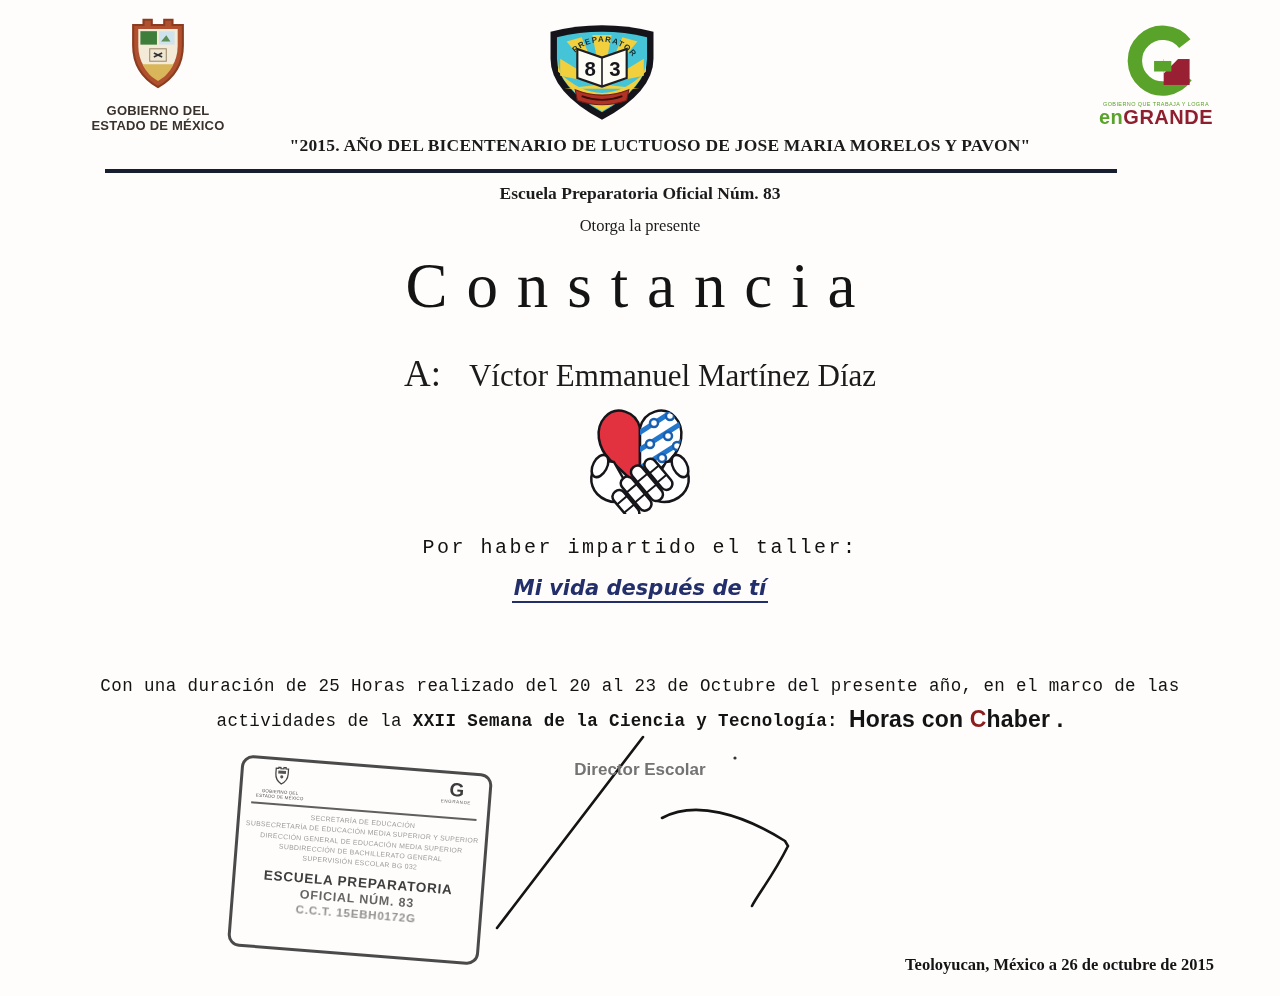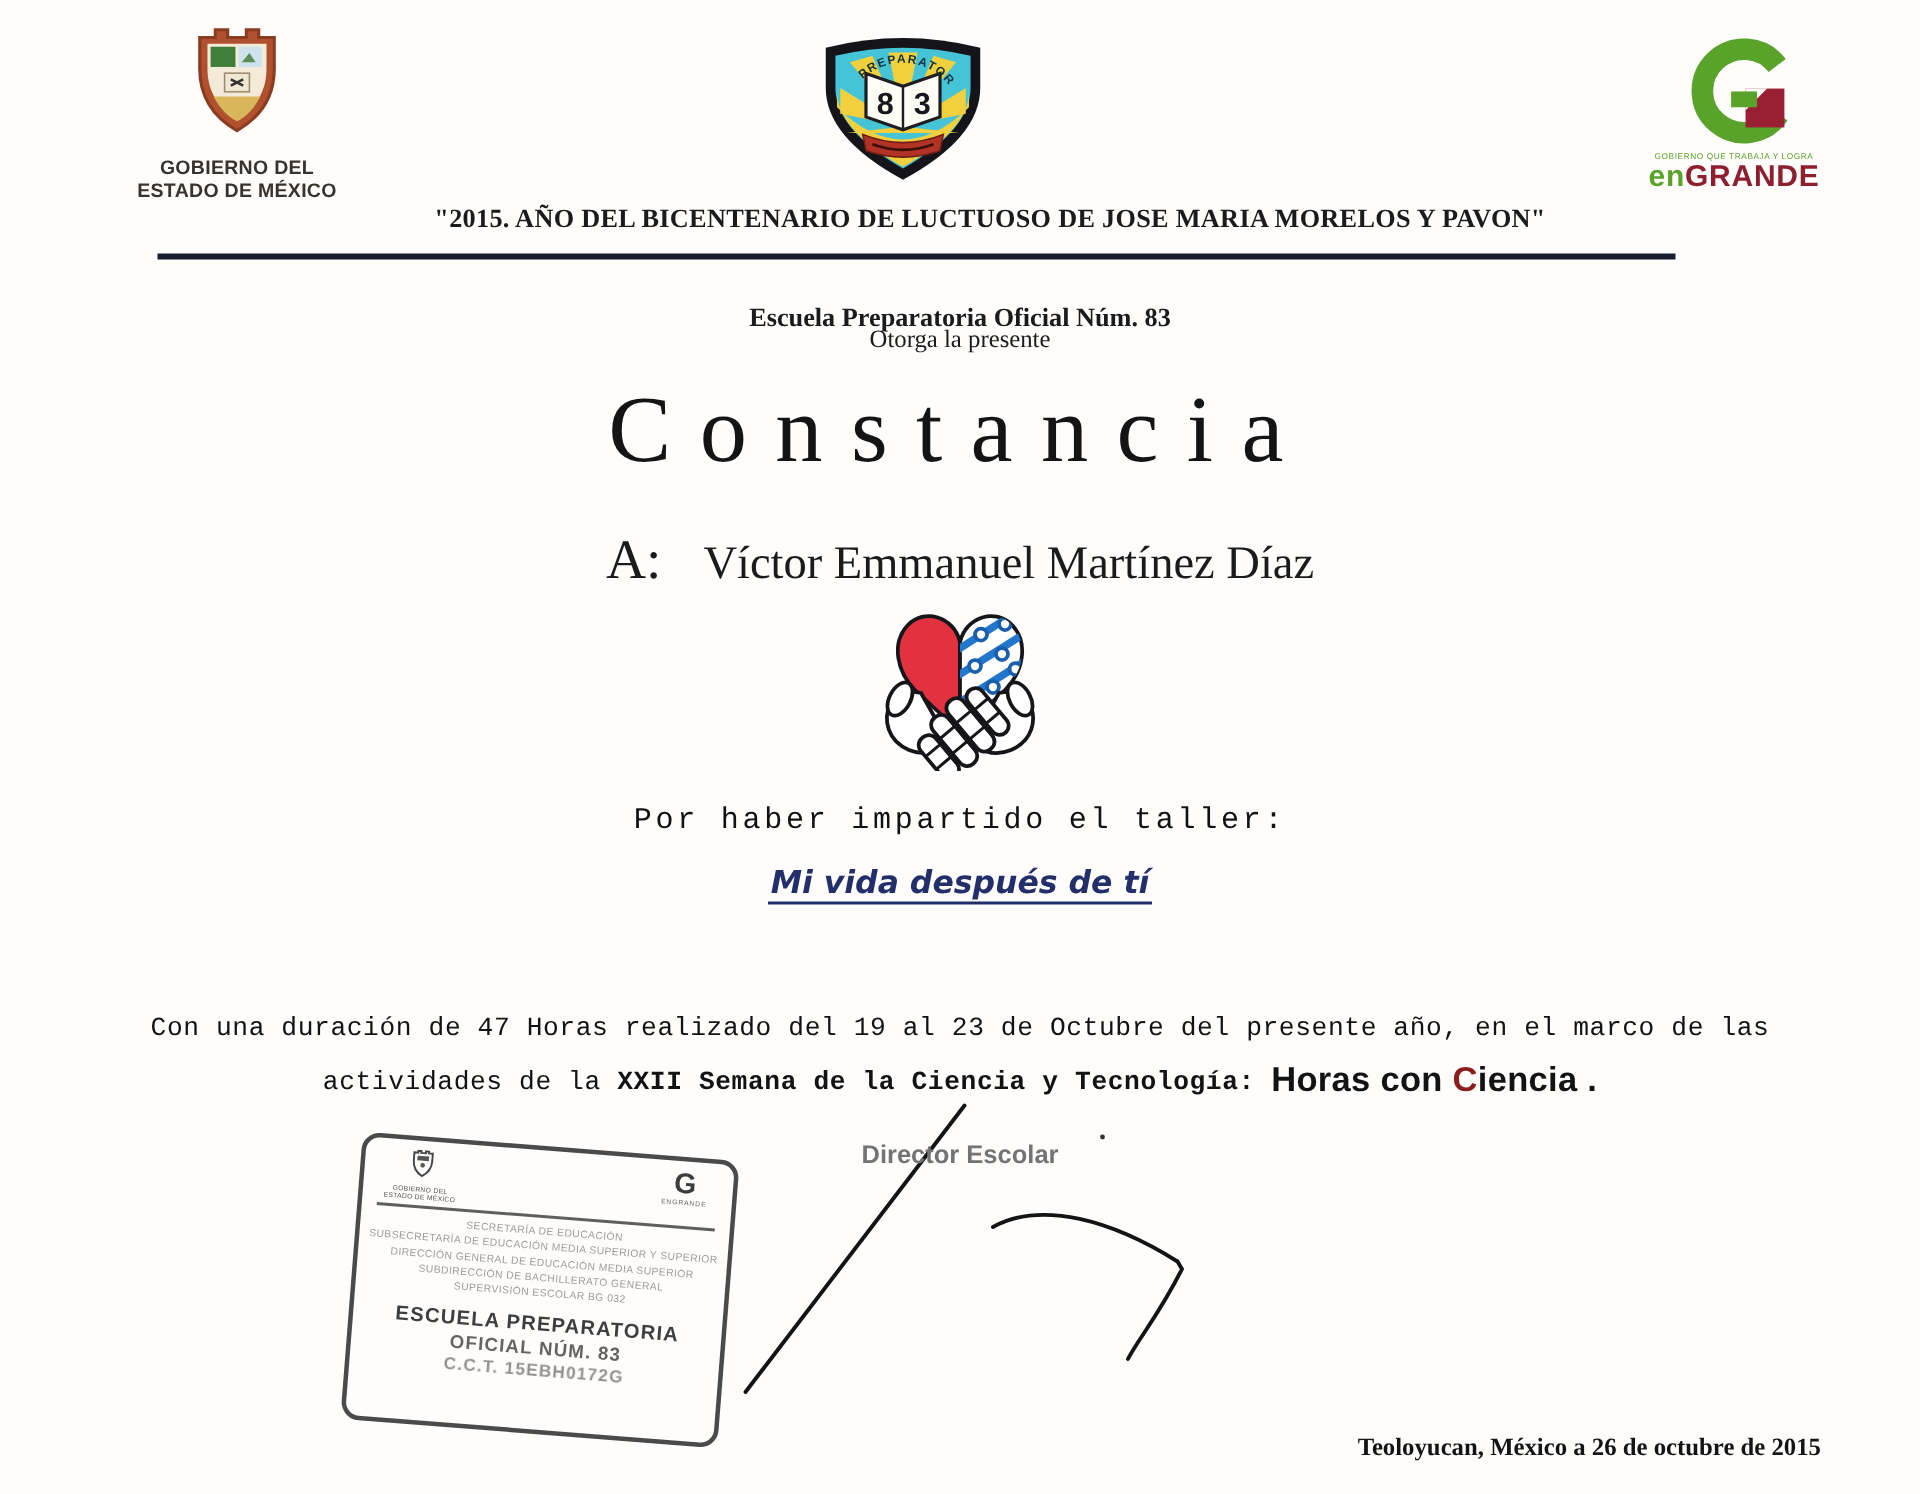--- a/index.html
+++ b/index.html
@@ -15,21 +15,21 @@
   .gov-logo{left:56px;top:12px;width:204px;text-align:center;}
   .gov-caption{margin-top:2px;font-family:"Liberation Sans",sans-serif;font-weight:bold;
     color:#3a322d;font-size:13px;line-height:1.15;letter-spacing:.2px;}
   .crest{left:543px;top:22px;width:118px;}
   .engrande{right:58px;top:24px;width:132px;text-align:center;}
 
   
   .motto{top:135px;font-size:17.5px;font-weight:bold;letter-spacing:.2px;
     left:40px;right:0;text-align:center;}
   .rule{left:105px;top:169px;width:1012px;height:3.5px;background:#161e30;}
-  .school-name{top:201px;font-size:17.5px;font-weight:bold;text-align:center;}
+  .school-name{top:183px;font-size:17.5px;font-weight:bold;text-align:center;}
   .grant-line{top:216px;font-size:16.5px;}
 
   
   .title{top:250px;font-size:63px;letter-spacing:.30em;font-weight:500;color:#141414;}
   .recipient{top:352px;font-size:31px;}
   .recipient .prefix{font-size:37px;margin-right:28px;}
 
   
   .heart{left:574px;top:396px;width:132px;}
   .taller{top:536px;font-family:"Liberation Mono",monospace;font-size:20px;letter-spacing:2.5px;color:#121212;}
@@ -196,23 +196,23 @@
     <g transform="translate(36,100) rotate(-40)" stroke="#15151a" stroke-width="2" fill="none">
       <path d="M0,11 h13 M0,22 h13 M15,8 h13 M15,21 h13 M30,7 h13 M30,21 h13 M45,8 h12 M45,20 h12"></path>
     </g>
   </svg>
 
   <div class="abs center taller">Por haber impartido el taller:</div>
   <div class="abs center workshop">
     <span>Mi vida después de tí</span>
   </div>
 
-  <div class="abs center para para1">Con una duración de 47 Horas realizado del 19 al 23 de Octubre del presente año, en el marco de las</div>
+  <div class="abs center para para1">Con una duración de 25 Horas realizado del 20 al 23 de Octubre del presente año, en el marco de las</div>
   <div class="abs center para para2">
-    <span>actividades de la </span><span class="b">XXII Semana de la Ciencia y Tecnología: </span><span class="vive"><span>Horas con </span><span class="c-red">C</span><span>iencia</span><span> .</span></span>
+    <span>actividades de la </span><span class="b">XXII Semana de la Ciencia y Tecnología: </span><span class="vive"><span>Horas con </span><span class="c-red">C</span><span>haber</span><span> .</span></span>
   </div>
 
   <div class="abs stamp">
     <div class="stamp-head">
       <div class="stamp-gov">
         <svg width="15" height="19" viewBox="0 0 56 74">
           <path d="M4,8 h10 V3 h8 v5 h12 V3 h8 v5 h10 v20 c0,20 -10,32 -24,40 C14,60 4,48 4,28 Z" fill="none" stroke="#454545" stroke-width="5"></path>
           <rect x="13" y="16" width="30" height="12" fill="#555"></rect>
           <circle cx="28" cy="40" r="6" fill="#555"></circle>
         </svg>

